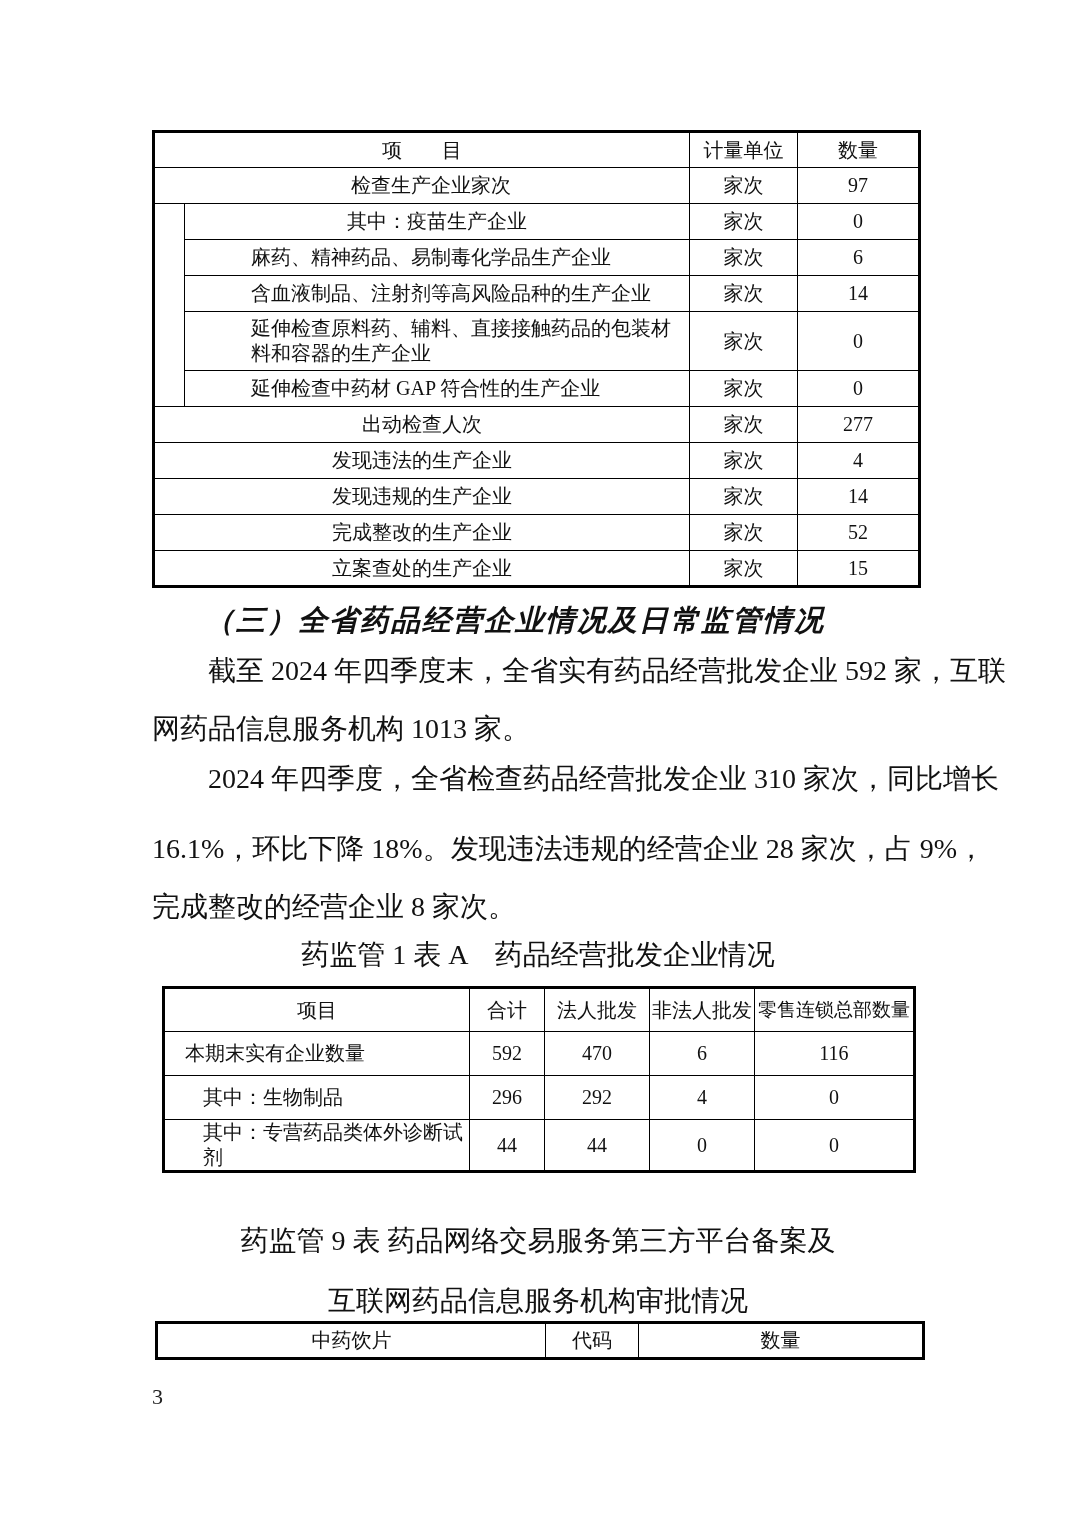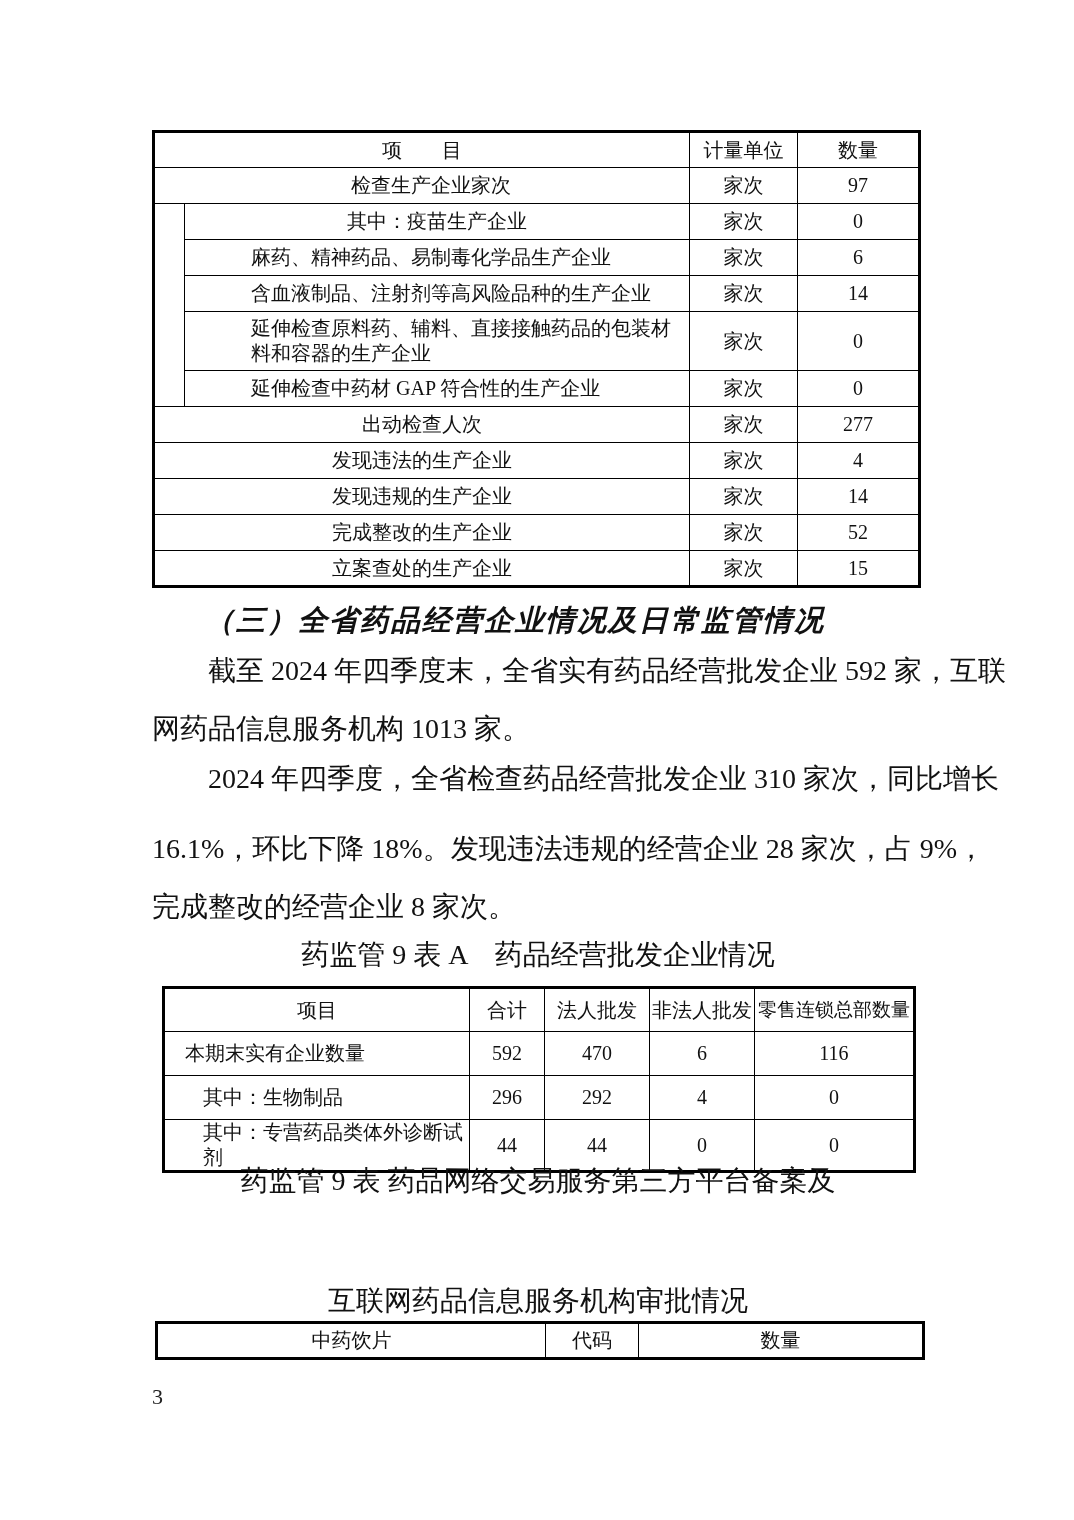--- a/index.html
+++ b/index.html
@@ -127,21 +127,21 @@
 
   <div class="heading">（三）全省药品经营企业情况及日常监管情况</div>
 
   <div class="txtline" style="left:208px;top:652px;">截至 2024 年四季度末，全省实有药品经营批发企业 592 家，互联</div>
   <div class="txtline" style="left:152px;top:710px;">网药品信息服务机构 1013 家。</div>
 
   <div class="txtline" style="left:208px;top:760px;">2024 年四季度，全省检查药品经营批发企业 310 家次，同比增长</div>
   <div class="txtline" style="left:152px;top:830px;">16.1%，环比下降 18%。发现违法违规的经营企业 28 家次，占 9%，</div>
   <div class="txtline" style="left:152px;top:888px;">完成整改的经营企业 8 家次。</div>
 
-  <div class="caption" style="top:936px;">药监管 9 表 A　药品经营批发企业情况</div>
+  <div class="caption" style="top:936px;">药监管 1 表 A　药品经营批发企业情况</div>
 
   <table class="doc t2">
     <colgroup>
         <col style="width:306px">
         <col style="width:75px">
         <col style="width:105px">
         <col style="width:105px">
         <col style="width:160px">
       </colgroup>
     <tbody>
@@ -169,21 +169,21 @@
     <tr>
       <td class="item ind">其中：专营药品类体外诊断试剂</td>
       <td>44</td>
       <td>44</td>
       <td>0</td>
       <td>0</td>
     </tr>
   </tbody>
     </table>
 
-  <div class="caption" style="top:1162px;">药监管 9 表 药品网络交易服务第三方平台备案及</div>
+  <div class="caption" style="top:1222px;">药监管 9 表 药品网络交易服务第三方平台备案及</div>
   <div class="caption" style="top:1282px;">互联网药品信息服务机构审批情况</div>
 
   <table class="doc t3">
     <colgroup>
         <col style="width:389px">
         <col style="width:93px">
         <col style="width:285px">
       </colgroup>
     <tbody>
         <tr>

